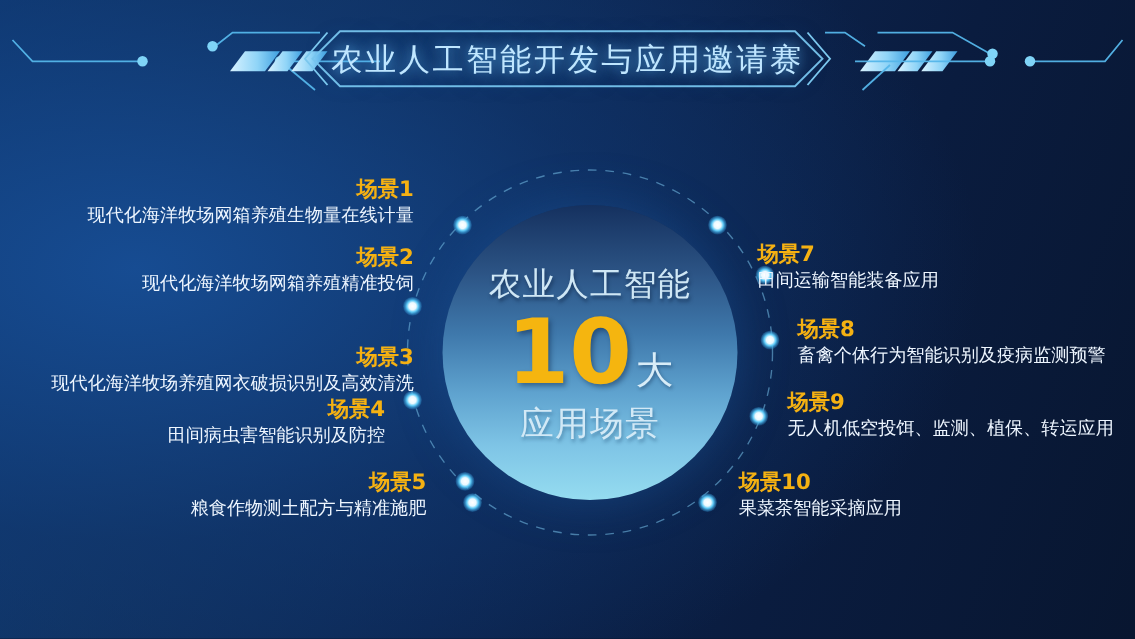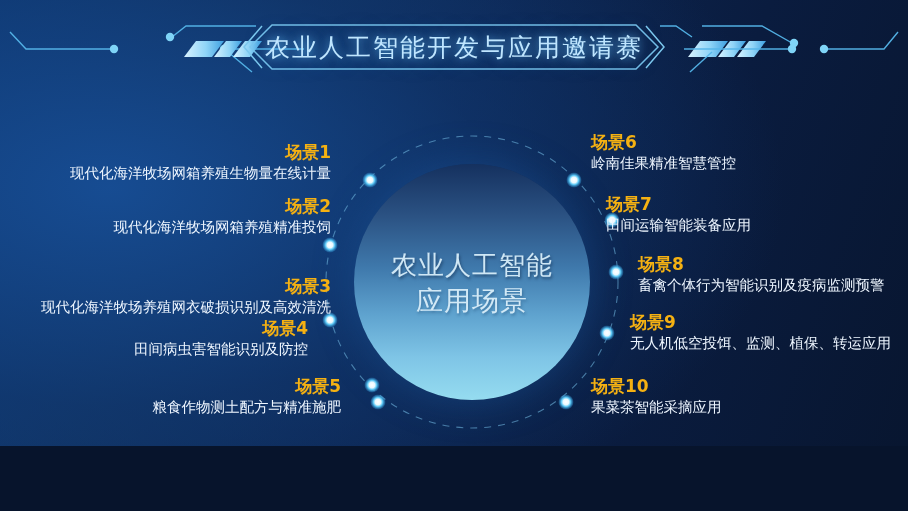--- a/index.html
+++ b/index.html
@@ -3,21 +3,21 @@
 <meta charset="utf-8">
 <style>
   html, body {
     margin: 0;
     padding: 0;
     background: #07142c;
   }
   #stage {
     position: relative;
     width: 908px;
-    height: 446px;
+    height: 511px;
     overflow: hidden;
     font-family: "Liberation Sans", "DejaVu Sans", sans-serif;
     background:
       radial-gradient(ellipse 900px 520px at 12% 42%, rgba(23,78,150,0.92) 0%, rgba(17,58,117,0.55) 42%, rgba(10,30,66,0.0) 75%),
       linear-gradient(110deg, #0e3a74 0%, #103260 22%, #0c2550 48%, #0a1c3f 72%, #081630 100%);
   }
 
   
   #banner {
     position: absolute;
@@ -228,20 +228,24 @@
       <circle cx="574" cy="180" r="7.5" fill="url(#nodeGlow)"></circle>
       <circle cx="612" cy="220" r="7.5" fill="url(#nodeGlow)"></circle>
       <circle cx="616" cy="272" r="7.5" fill="url(#nodeGlow)"></circle>
       <circle cx="607" cy="333" r="7.5" fill="url(#nodeGlow)"></circle>
       <circle cx="566" cy="402" r="7.5" fill="url(#nodeGlow)"></circle>
     </g>
   </svg>
 
   <div id="core-text">
     <span class="core-top">农业人工智能</span>
+    <span class="core-mid">
+      <span class="core-num">10</span>
+      <span class="core-unit">大</span>
+    </span>
     <span class="core-bot">应用场景</span>
   </div>
 
   <div class="scene scene-left" style="right:577px; top:130px;margin-top:12px;">
     <span class="scene-num">场景1</span>
     <span class="scene-desc">现代化海洋牧场网箱养殖生物量在线计量</span>
   </div>
 
   <div class="scene scene-left" style="right:577px; top:196px;">
     <span class="scene-num">场景2</span>
@@ -256,24 +260,20 @@
   <div class="scene scene-left" style="right:600px; top:318px;">
     <span class="scene-num">场景4</span>
     <span class="scene-desc">田间病虫害智能识别及防控</span>
   </div>
 
   <div class="scene scene-left" style="right:567px; top:376px;">
     <span class="scene-num">场景5</span>
     <span class="scene-desc">粮食作物测土配方与精准施肥</span>
   </div>
 
-  <div class="scene scene-right" style="left:591px; top:132px;">
-    <span class="scene-num">场景6</span>
-    <span class="scene-desc">岭南佳果精准智慧管控</span>
-  </div>
 
   <div class="scene scene-right" style="left:606px; top:194px;">
     <span class="scene-num">场景7</span>
     <span class="scene-desc">田间运输智能装备应用</span>
   </div>
 
   <div class="scene scene-right" style="left:638px; top:254px;">
     <span class="scene-num">场景8</span>
     <span class="scene-desc">畜禽个体行为智能识别及疫病监测预警</span>
   </div>

